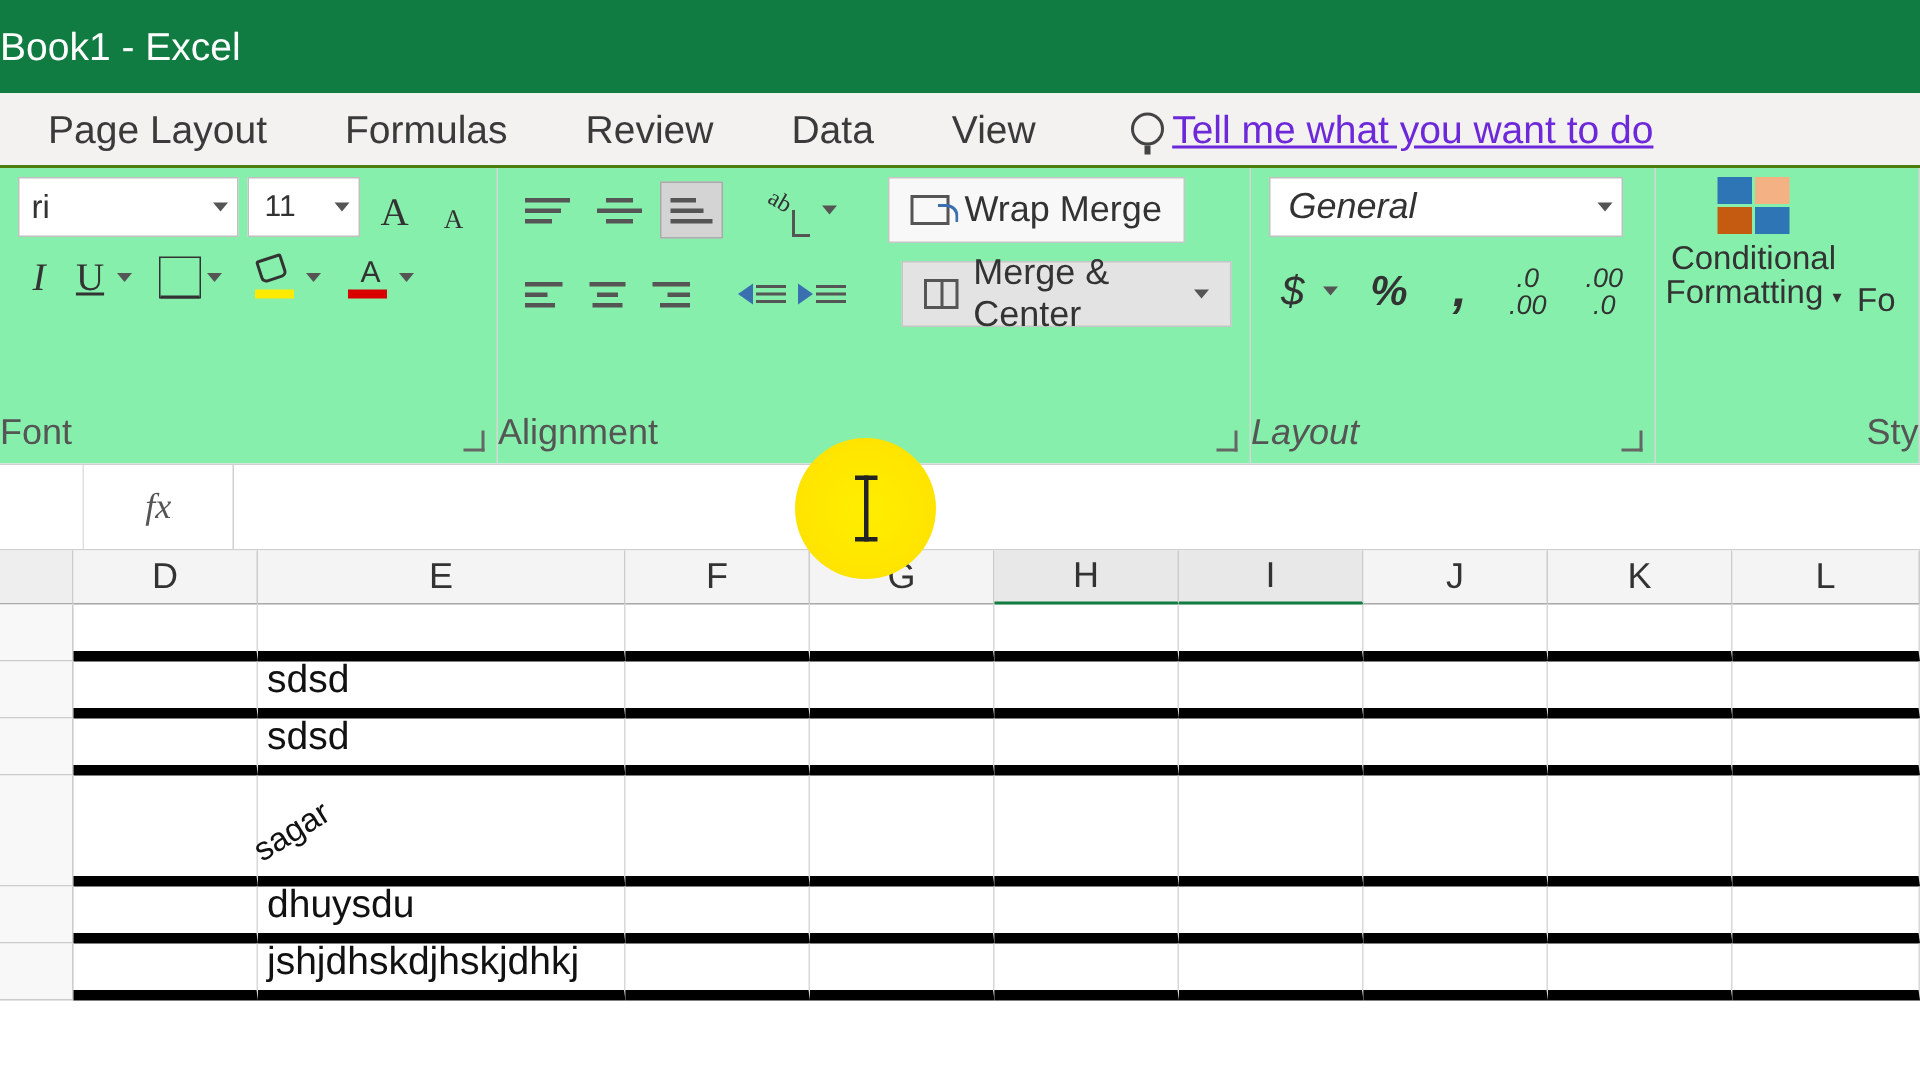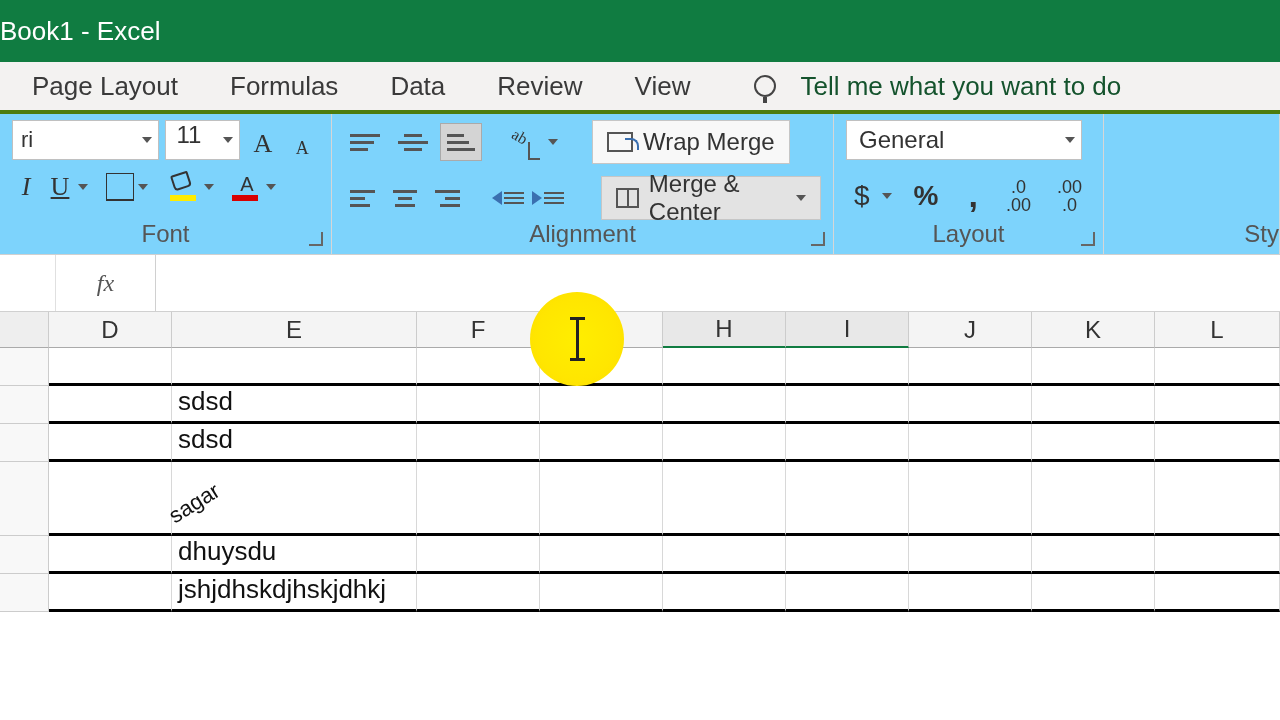--- a/index.html
+++ b/index.html
@@ -2,34 +2,34 @@
 <html><head>
 <meta charset="utf-8">
 <style>
 * { box-sizing: border-box; margin: 0; padding: 0; font-family: 'Segoe UI', Tahoma, sans-serif; }
 body { width: 1280px; height: 720px; overflow: hidden; background: #fff; user-select: none; }
 
 .titlebar { background: #107c41; height: 62px; display: flex; align-items: center; justify-content: flex-start; color: #fff; font-size: 26px; }
 
 .tabs { background: #f3f2f1; height: 48px; display: flex; align-items: center; padding-left: 6px; gap: 0; color: #3a3a3a; font-size: 26px; }
 .tab { padding: 8px 26px; cursor: default; }
-.tell-me { display: flex; align-items: center; gap: 24px; padding-left: 38px; color: #14532d; font-size: 26px; }
+.tell-me { display: flex; align-items: center; gap: 5px; padding-left: 38px; color: #6d28d9; font-size: 26px; text-decoration: underline; }
 .bulb { width: 22px; height: 22px; border: 2px solid #444; border-radius: 50%; position: relative; }
 .bulb::after { content: ""; position: absolute; bottom: -8px; left: 7px; width: 4px; height: 6px; background: #444; }
 
-.ribbon { background: #7dd3fc; height: 144px; border-top: 4px solid #4d7c0f; display: flex; }
+.ribbon { background: #86efac; height: 199px; border-top: 2px solid #4d7c0f; display: flex; }
 .group { border-right: 1px solid #d6d6d6; position: relative; display: flex; flex-direction: column; }
-.group-label { position: absolute; bottom: 6px; left: 0; right: 0; text-align: center; color: #555; font-size: 24px; }
+.group-label { position: absolute; bottom: 6px; left: 0; right: 0; color: #555; font-size: 24px; }
 .group-launch { position: absolute; bottom: 8px; right: 8px; width: 14px; height: 14px; border-right: 2px solid #666; border-bottom: 2px solid #666; }
 .group-row { display: flex; align-items: center; gap: 6px; padding: 6px 12px; }
 
 
 .font-group { width: 332px; }
 .font-name { width: 150px; height: 40px; border: 1px solid #c0c0c0; background: #fff; display: flex; align-items: center; padding: 0 8px; font-size: 22px; color: #333; position: relative; }
-.font-size { width: 76px; height: 40px; border: 1px solid #c0c0c0; background: #fff; display: flex; padding: 0 10px; font-size: 24px; color: #333; position: relative; }
+.font-size { width: 76px; height: 40px; border: 1px solid #c0c0c0; background: #fff; display: flex; align-items: center; padding: 0 10px; font-size: 20px; color: #333; position: relative; }
 .dropdown-arrow { position: absolute; right: 6px; top: 50%; transform: translateY(-50%); width: 0; height: 0; border-left: 5px solid transparent; border-right: 5px solid transparent; border-top: 6px solid #555; }
 .grow-icon { width: 34px; height: 38px; display: flex; align-items: flex-end; justify-content: center; font-size: 26px; font-family: Georgia, serif; color: #333; }
 .shrink-icon { width: 34px; height: 38px; display: flex; align-items: flex-end; justify-content: center; font-size: 18px; font-family: Georgia, serif; color: #333; }
 .italic { font-style: italic; font-family: Georgia, serif; font-size: 26px; color: #333; width: 28px; text-align: center; }
 .underline { text-decoration: underline; font-family: Georgia, serif; font-size: 26px; color: #333; width: 28px; text-align: center; }
 .split-arrow { width: 0; height: 0; border-left: 5px solid transparent; border-right: 5px solid transparent; border-top: 6px solid #555; margin-left: 4px; }
 .border-icon { width: 28px; height: 28px; border: 1px solid #333; position: relative; }
 .border-icon::before { content: ""; position: absolute; left: 0; right: 0; bottom: -1px; height: 2px; background: #333; }
 .fill-icon { width: 30px; height: 28px; position: relative; }
 .fill-bucket { width: 18px; height: 16px; border: 2px solid #333; border-radius: 2px 2px 4px 4px; transform: rotate(-18deg); position: absolute; top: 0; left: 2px; }
@@ -53,21 +53,21 @@
 .indent-lines { display: flex; flex-direction: column; gap: 3px; width: 20px; }
 .indent-lines .line { height: 2px; background: #555; width: 100%; }
 .big-btn { height: 44px; border: 1px solid #c6c6c6; background: #f8f8f8; display: flex; align-items: center; padding: 0 14px; gap: 10px; font-size: 24px; color: #333; }
 .wrap-icon { width: 26px; height: 20px; border: 2px solid #555; position: relative; }
 .wrap-icon::after { content: ""; position: absolute; right: -8px; top: 4px; width: 12px; height: 10px; border-top: 2px solid #3a6fb0; border-right: 2px solid #3a6fb0; border-radius: 0 8px 0 0; }
 .merge-icon { width: 28px; height: 20px; border: 2px solid #555; display: flex; }
 .merge-icon::before { content: ""; width: 50%; border-right: 2px solid #555; }
 .big-btn.active { background: #e3e3e3; }
 
 
-.number-group { width: 270px; }
+.number-group { width: 270px; font-style: italic; }
 .num-format { width: 236px; height: 40px; border: 1px solid #c0c0c0; background: #fff; display: flex; align-items: center; padding: 0 12px; font-size: 24px; color: #333; position: relative; }
 .num-icon { font-size: 28px; color: #333; padding: 4px 8px; }
 .dec-inc, .dec-dec { font-size: 18px; color: #333; display: flex; flex-direction: column; align-items: center; line-height: 1; padding: 2px 6px; }
 
 
 .styles-group { flex: 1; min-width: 0; }
 .cf-icon { width: 48px; height: 38px; margin: 6px auto 2px; display: grid; grid-template-columns: 1fr 1fr; grid-template-rows: 1fr 1fr; gap: 2px; }
 .cf-icon div:nth-child(1) { background: #2e75b6; } .cf-icon div:nth-child(2) { background: #f4b183; }
 .cf-icon div:nth-child(3) { background: #c55a11; } .cf-icon div:nth-child(4) { background: #2e75b6; }
 .cf-label { text-align: center; font-size: 22px; color: #333; line-height: 1.05; padding: 2px 4px; }
@@ -86,39 +86,39 @@
 
 
 .grid-area { position: relative; }
 .col-headers { display: flex; height: 36px; background: #f0f0f0; }
 .col-header { border-right: 1px solid #ccc; border-bottom: 1px solid #aaa; display: flex; align-items: center; justify-content: center; font-size: 24px; color: #333; background: #f4f4f4; }
 .col-header.sel { background: #e8e8e8; border-bottom: 2px solid #107c41; }
 .corner { width: 49px; background: #eee; border-right: 1px solid #ccc; border-bottom: 1px solid #aaa; }
 .row { display: flex; height: 38px; }
 .row.tall { height: 74px; }
 .row-h { width: 49px; border-right: 1px solid #ccc; border-bottom: 1px solid #ccc; background: #f8f8f8; }
-.cell { border-right: 1px solid #d8d8d8; border-bottom: 3px solid #000000; padding: 4px 6px; font-size: 26px; color: #111; white-space: nowrap; display: flex; align-items: flex-end; }
+.cell { border-right: 1px solid #d8d8d8; border-bottom: 7px solid #000000; padding: 4px 6px; font-size: 26px; color: #111; white-space: nowrap; display: flex; align-items: flex-end; }
 .rotated { transform: rotate(-32deg); transform-origin: left bottom; font-size: 22px; }
 
 .col-D { width: 123px; } .col-E { width: 245px; } .col-F { width: 123px; }
 .col-G { width: 123px; } .col-H { width: 123px; } .col-I { width: 123px; }
 .col-J { width: 123px; } .col-K { width: 123px; } .col-L { width: 125px; }
 </style>
 </head>
 <body>
 
 <div class="titlebar">
   <span>Book1 - Excel</span>
 </div>
 
 <div class="tabs">
   <div class="tab">Page Layout</div>
   <div class="tab">Formulas</div>
+  <div class="tab">Review</div>
   <div class="tab">Data</div>
-  <div class="tab">Review</div>
   <div class="tab">View</div>
   <div class="tell-me">
     <span class="bulb"></span>
     <span>Tell me what you want to do</span>
   </div>
 </div>
 
 <div class="ribbon">
 
   <div class="group font-group">
@@ -255,20 +255,32 @@
       <div class="dec-dec">
         <span>.00</span>
         <span>.0</span>
       </div>
     </div>
     <div class="group-label">Layout</div>
     <div class="group-launch"></div>
   </div>
 
   <div class="group styles-group">
+    <div style="display:flex">
+      <div style="width:130px">
+        <div class="cf-icon">
+            <div></div>
+            <div></div>
+            <div></div>
+            <div></div>
+          </div>
+        <div class="cf-label"><span>Conditional</span><br><span>Formatting</span> <span style="font-size:12px">▾</span></div>
+      </div>
+      <div class="cf-label" style="padding-top:76px">Fo</div>
+    </div>
     <div class="group-label" style="text-align:right;padding-right:0">Sty</div>
   </div>
 </div>
 
 <div class="formula-bar">
   <div class="fx-cancel"></div>
   <div class="fx-label">fx</div>
   <div class="fx-input"></div>
 </div>
 

